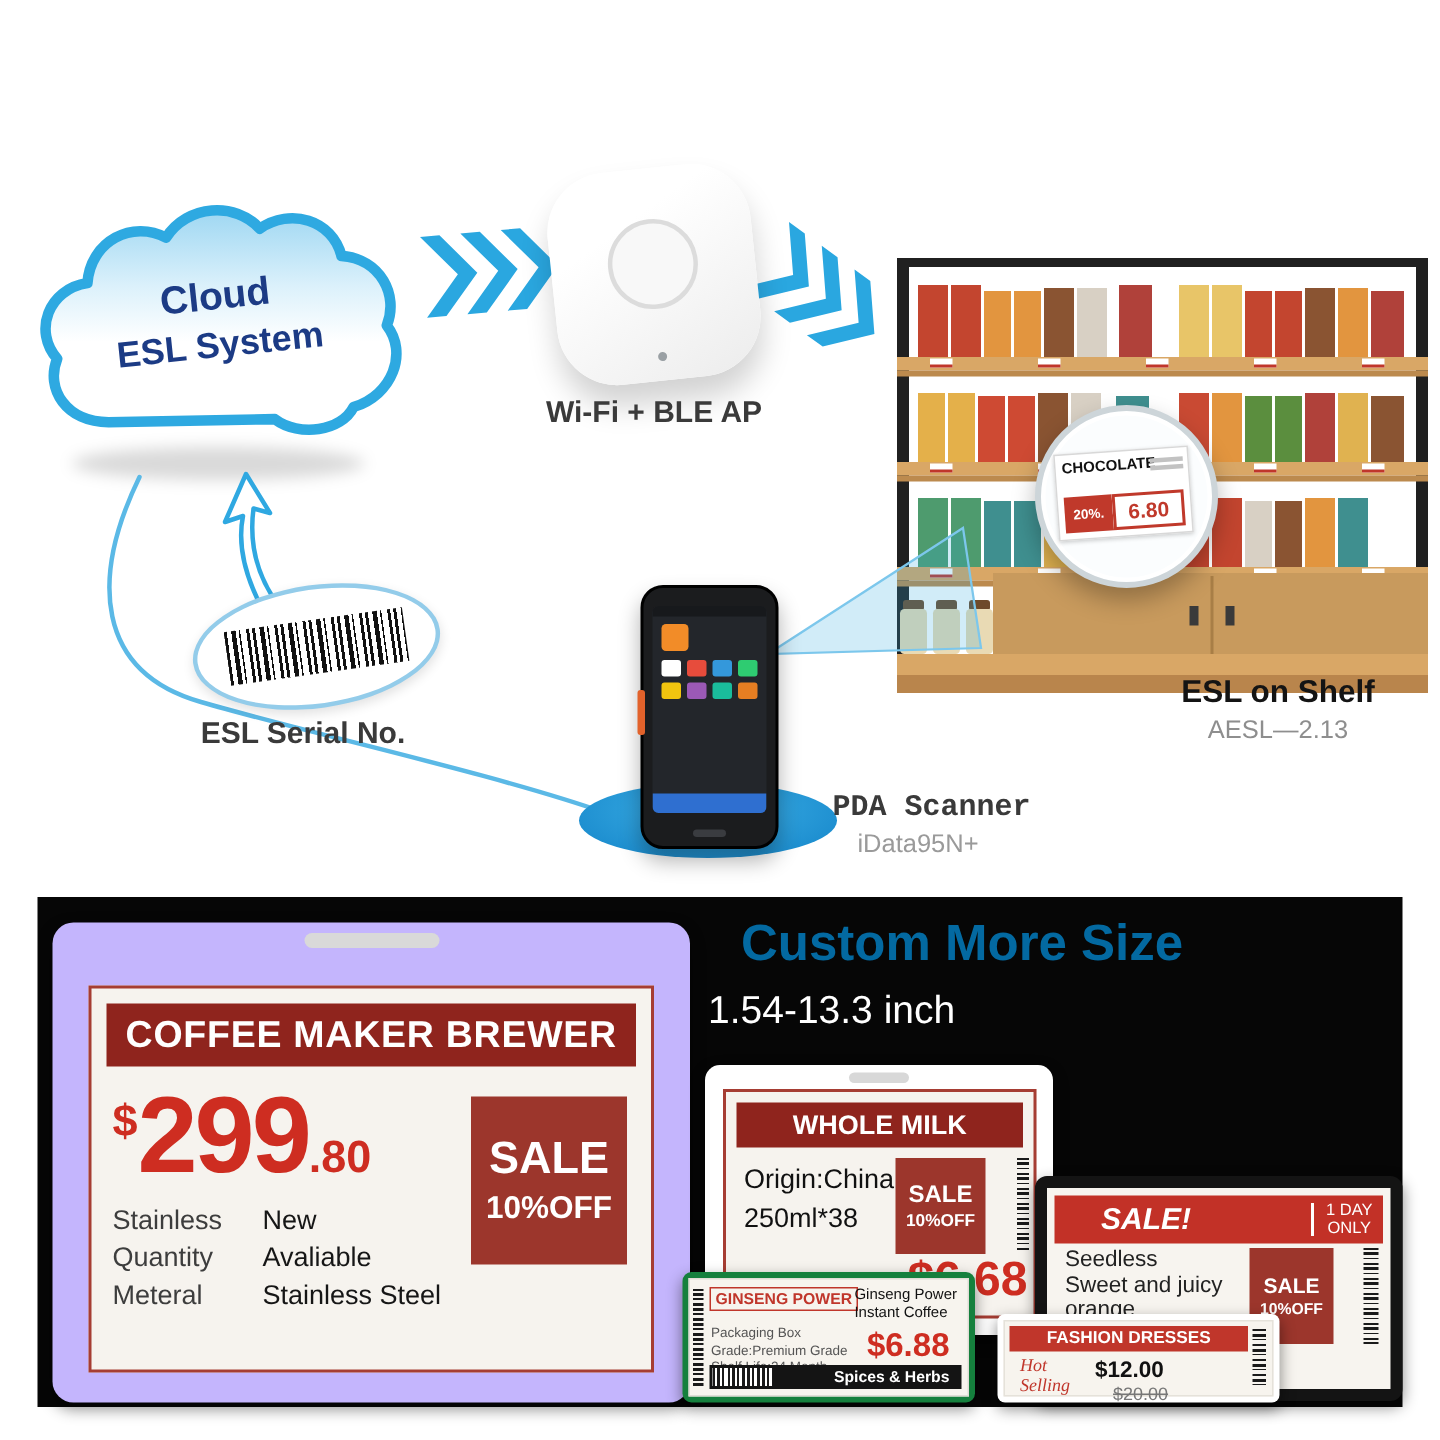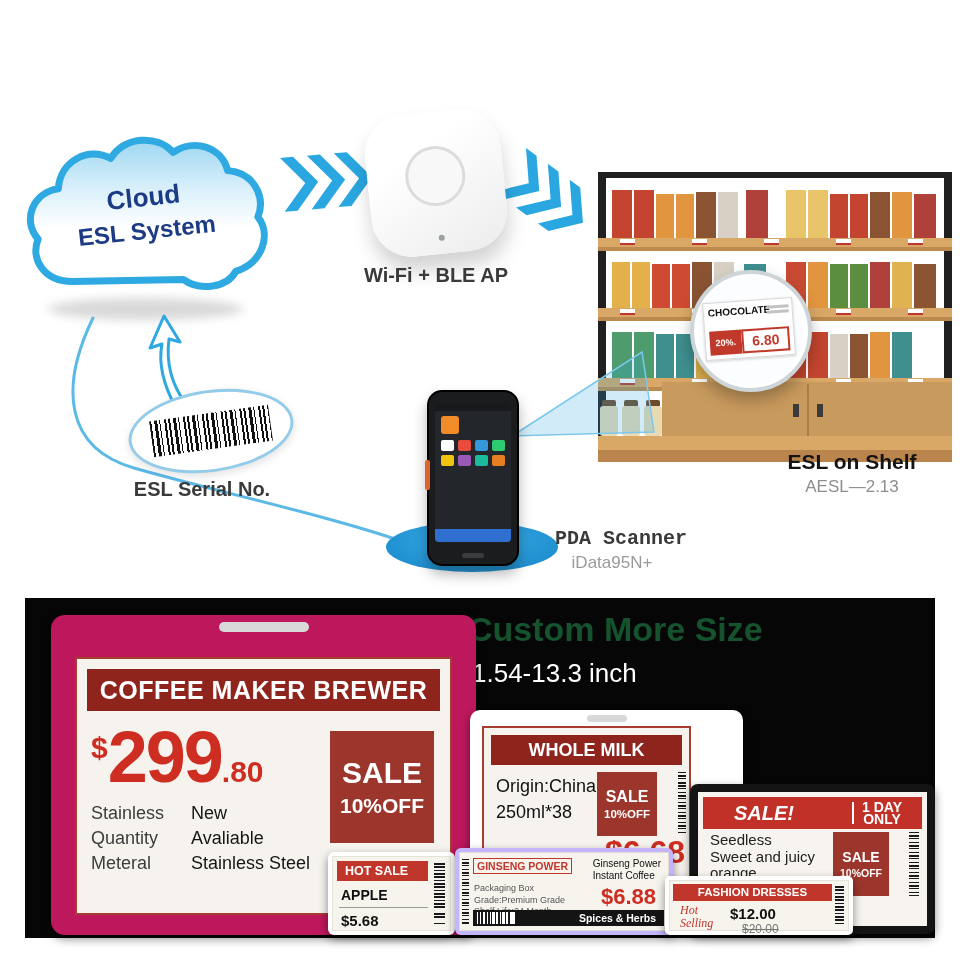--- a/index.html
+++ b/index.html
@@ -72,31 +72,31 @@
   .pda-btn{position:absolute;left:-4px;top:68px;width:5px;height:30px;background:#E2622B;border-radius:2px;}
   .pda-home{position:absolute;left:50%;bottom:6px;width:22px;height:5px;background:#3a3c40;
             border-radius:3px;transform:translateX(-50%);}
   .pda-label{position:absolute;left:537px;top:527px;width:150px;text-align:right;
              font-size:20px;font-weight:bold;color:#3a3a3a;z-index:4;font-family:Liberation Mono, monospace;}
   .pda-model{position:absolute;left:537px;top:553px;width:150px;text-align:center;
              font-size:17px;color:#9a9a9a;z-index:4;}
 
   
   .bottom-panel{position:absolute;left:25px;top:598px;width:910px;height:340px;background:#060606;z-index:1;}
-  .b-heading{position:absolute;left:468px;top:610px;font-size:34px;font-weight:bold;color:#14532d;z-index:2;text-align:center;}
+  .b-heading{position:absolute;left:494px;top:610px;font-size:34px;font-weight:bold;color:#0369a1;z-index:2;text-align:center;}
   .b-subheading{position:absolute;left:472px;top:658px;font-size:26px;color:#fff;z-index:2;}
 
   .esl{box-shadow:0 4px 10px rgba(0,0,0,.45);}
   .cream{background:#f6f3ee;}
   .bch{background:repeating-linear-gradient(180deg,#1a1a1a 0 1.5px,#f6f3ee 1.5px 3px,#1a1a1a 3px 5px,#f6f3ee 5px 6.5px,#1a1a1a 6.5px 7.5px,#f6f3ee 7.5px 10px);}
   .bcv{background:repeating-linear-gradient(90deg,#1a1a1a 0 1.5px,#ffffff 1.5px 3px,#1a1a1a 3px 5px,#ffffff 5px 6.5px,#1a1a1a 6.5px 7.5px,#ffffff 7.5px 10px);}
 
   
-  .coffee{position:absolute;left:35px;top:615px;width:425px;height:320px;background:#be185d;
-          border-radius:14px;z-index:2;margin-left:16px;}
+  .coffee{position:absolute;left:35px;top:615px;width:425px;height:320px;background:#c4b5fd;
+          border-radius:14px;z-index:2;}
   .coffee-notch{position:absolute;left:50%;top:7px;width:90px;height:10px;background:#d9d9d9;
                 border-radius:6px;transform:translateX(-50%);}
   .coffee-inner{position:absolute;left:24px;top:42px;width:373px;height:254px;
                 border:2px solid #A63D33;}
   .coffee-titlebar{margin:10px;height:42px;background:#8F241D;color:#fff;font-size:25px;
                    font-weight:bold;text-align:center;line-height:42px;letter-spacing:.5px;}
   .coffee-body{position:relative;padding:0 14px;}
   .coffee-price{display:flex;align-items:flex-start;margin-top:8px;color:#CE2D21;}
   .coffee-price .cur{font-size:30px;font-weight:bold;margin-top:10px;}
   .coffee-price .main{font-size:72px;font-weight:bold;line-height:1;letter-spacing:-2px;}
@@ -105,21 +105,21 @@
                 font-size:18px;line-height:25px;color:#3d3d3d;}
   .coffee-specs .v{color:#161616;}
   .sale-box{background:#9C362C;color:#fff;display:flex;flex-direction:column;
             align-items:center;justify-content:center;}
   .coffee-sale{position:absolute;right:16px;top:10px;width:104px;height:112px;}
   .coffee-sale .s1{font-size:30px;font-weight:bold;}
   .coffee-sale .s2{font-size:21px;font-weight:bold;margin-top:4px;}
 
   
   .milk{position:absolute;left:470px;top:710px;width:232px;height:180px;background:#fff;
-        border-radius:10px;z-index:2;padding-left:41px;}
+        border-radius:10px;z-index:2;}
   .milk-notch{position:absolute;left:50%;top:5px;width:40px;height:7px;background:#d8d8d8;
               border-radius:4px;transform:translateX(-50%);}
   .milk-inner{position:absolute;left:12px;top:16px;width:205px;height:149px;
               border:2px solid #A63D33;background:#f6f3ee;}
   .milk-titlebar{margin:7px;height:30px;background:#8F241D;color:#fff;font-size:18px;
                  font-weight:bold;text-align:center;line-height:30px;}
   .milk-line1{position:absolute;left:12px;top:48px;font-size:18px;color:#111;}
   .milk-line2{position:absolute;left:12px;top:74px;font-size:18px;color:#111;}
   .milk-sale{position:absolute;right:32px;top:44px;width:60px;height:64px;}
   .milk-sale .s1{font-size:16px;font-weight:bold;}
@@ -133,22 +133,22 @@
   .apple-inner{position:absolute;left:4px;top:4px;right:4px;bottom:4px;background:#f7f4ee;
                border:1px solid #e5e2da;}
   .apple-head{position:absolute;left:4px;top:4px;right:22px;height:20px;background:#C0362B;
               color:#fff;font-size:12.5px;font-weight:bold;line-height:20px;padding-left:8px;}
   .apple-name{position:absolute;left:8px;top:30px;font-size:14px;font-weight:bold;color:#111;}
   .apple-div{position:absolute;left:6px;right:22px;top:50px;height:1px;background:#9a9a9a;}
   .apple-price{position:absolute;left:8px;top:55px;font-size:15px;font-weight:bold;color:#111;}
   .apple-bc{position:absolute;right:5px;top:6px;bottom:6px;width:11px;}
 
   
-  .ginseng{position:absolute;left:455px;top:848px;width:195px;height:87px;background:#c4b5fd;
-           border-radius:6px;z-index:4;padding-left:23px;}
+  .ginseng{position:absolute;left:455px;top:848px;width:195px;height:87px;background:#15803d;
+           border-radius:6px;z-index:4;}
   .gin-inner{position:absolute;left:4px;top:4px;right:4px;bottom:4px;background:#f7f4ee;
              border:1px solid #e0ddd6;}
   .gin-bc{position:absolute;left:2px;top:6px;bottom:6px;width:7px;}
   .gin-head{position:absolute;left:13px;top:5px;color:#C0362B;font-size:10.5px;font-weight:bold;
             border:1px solid #C0362B;padding:1px 3px;}
   .gin-right{position:absolute;right:7px;top:5px;font-size:10px;color:#111;line-height:12px;}
   .gin-lines{position:absolute;left:14px;top:30px;font-size:9px;color:#555;line-height:11.5px;}
   .gin-price{position:absolute;right:12px;top:31px;font-size:22px;font-weight:bold;color:#CE2D21;}
   .gin-footer{position:absolute;left:13px;right:4px;bottom:4px;height:16px;background:#141414;
               color:#fff;font-size:10.5px;font-weight:bold;line-height:16px;text-align:right;
@@ -156,22 +156,22 @@
   .gin-footer-bc{position:absolute;left:2px;top:2px;bottom:2px;width:40px;}
 
   
   .orange{position:absolute;left:690px;top:784px;width:245px;height:150px;background:#141414;
           border-radius:8px;z-index:3;}
   .or-inner{position:absolute;left:8px;top:8px;right:8px;bottom:8px;background:#f7f4ef;}
   .or-banner{position:absolute;left:5px;top:5px;right:5px;height:32px;background:#C23127;
              display:flex;align-items:center;}
   .or-sale{flex:1;color:#fff;font-size:20px;font-weight:bold;font-style:italic;padding-left:31px;}
   .or-divider{width:2px;height:22px;background:#fff;margin-right:8px;}
-  .or-day{color:#fff;font-size:14px;font-weight:bold;line-height:12px;text-align:center;
-          padding-right:20px;}
+  .or-day{color:#fff;font-size:11px;font-weight:normal;line-height:12px;text-align:center;
+          padding-right:7px;}
   .or-desc{position:absolute;left:12px;top:40px;font-size:15px;color:#222;line-height:16.5px;}
   .or-salebox{position:absolute;right:38px;top:40px;width:56px;height:64px;}
   .or-salebox .s1{font-size:14px;font-weight:bold;}
   .or-salebox .s2{font-size:10.5px;font-weight:bold;margin-top:2px;}
   .or-bc{position:absolute;right:8px;top:40px;width:10px;height:64px;}
 
   
   .fashion{position:absolute;left:665px;top:876px;width:188px;height:59px;background:#fff;
            border-radius:5px;z-index:4;}
   .fa-inner{position:absolute;left:4px;top:4px;right:4px;bottom:4px;background:#f7f4ee;
@@ -416,29 +416,20 @@
       <div class="milk-line2">250ml*38</div>
       <div class="sale-box milk-sale">
         <div class="s1">SALE</div>
         <div class="s2">10%OFF</div>
       </div>
       <div class="milk-price">$6.68</div>
       <div class="milk-bc bch"></div>
     </div>
   </div>
 
-  <div class="apple esl">
-    <div class="apple-inner">
-      <div class="apple-head">HOT SALE</div>
-      <div class="apple-name">APPLE</div>
-      <div class="apple-div"></div>
-      <div class="apple-price">$5.68</div>
-      <div class="apple-bc bch"></div>
-    </div>
-  </div>
 
   <div class="ginseng esl">
     <div class="gin-inner">
       <div class="gin-bc bch"></div>
       <div class="gin-head">GINSENG POWER</div>
       <div class="gin-right">
         <div>Ginseng Power</div>
         <div>Instant Coffee</div>
       </div>
       <div class="gin-lines">

